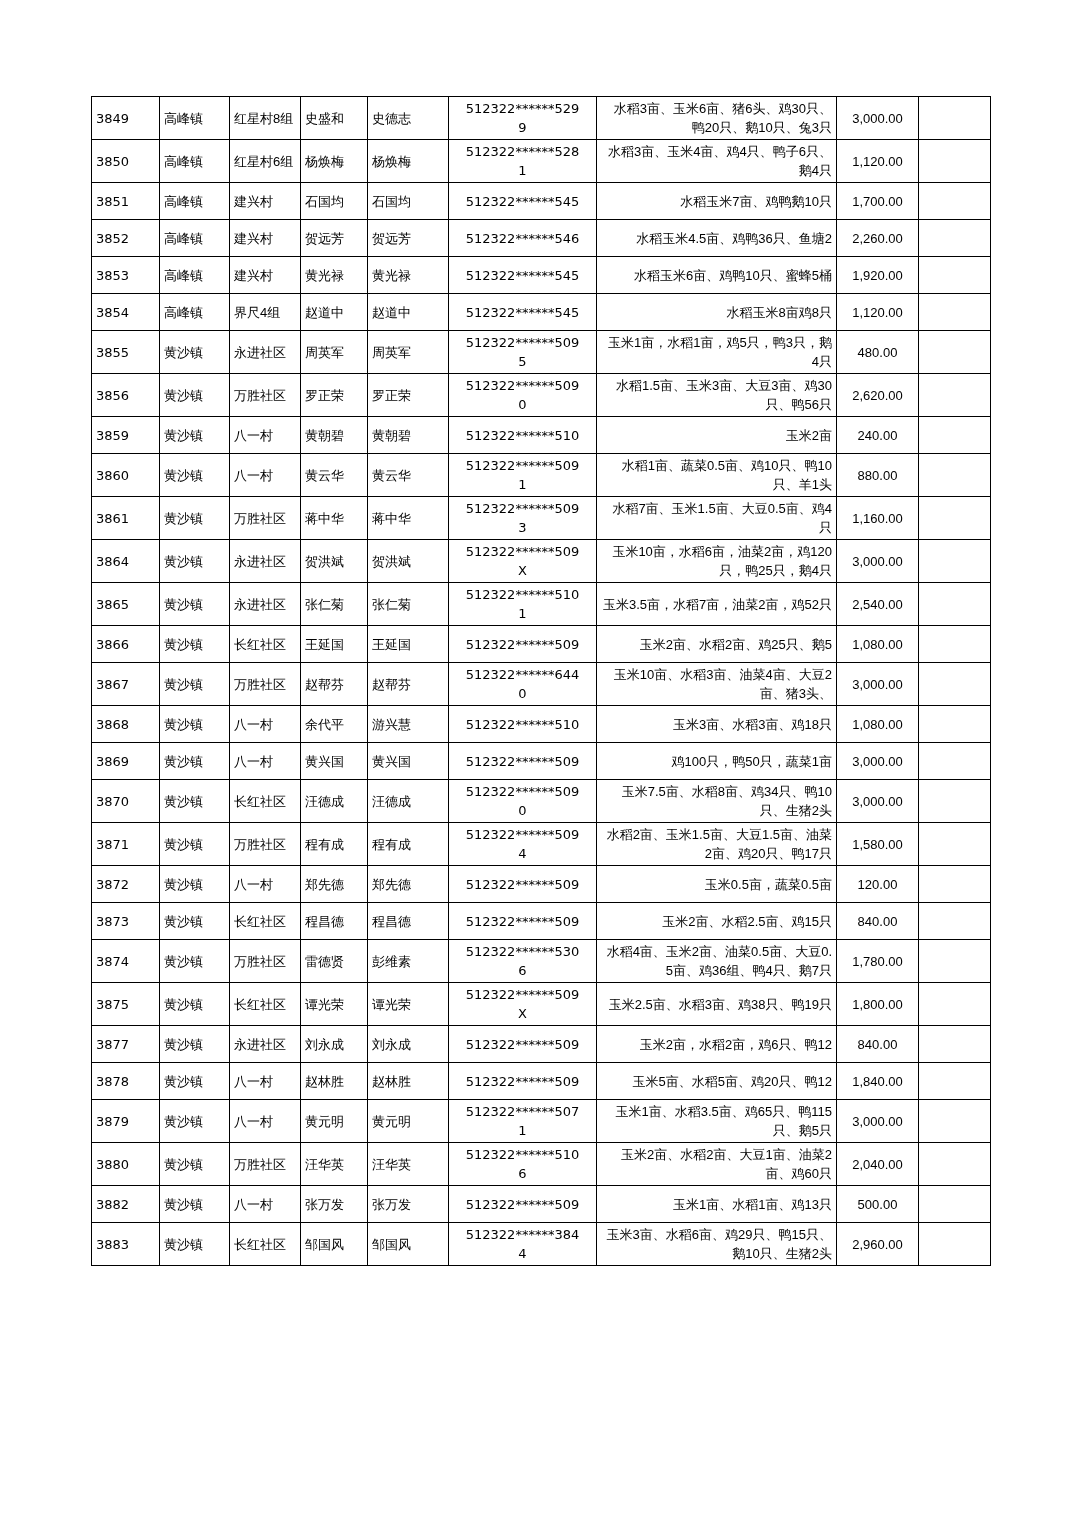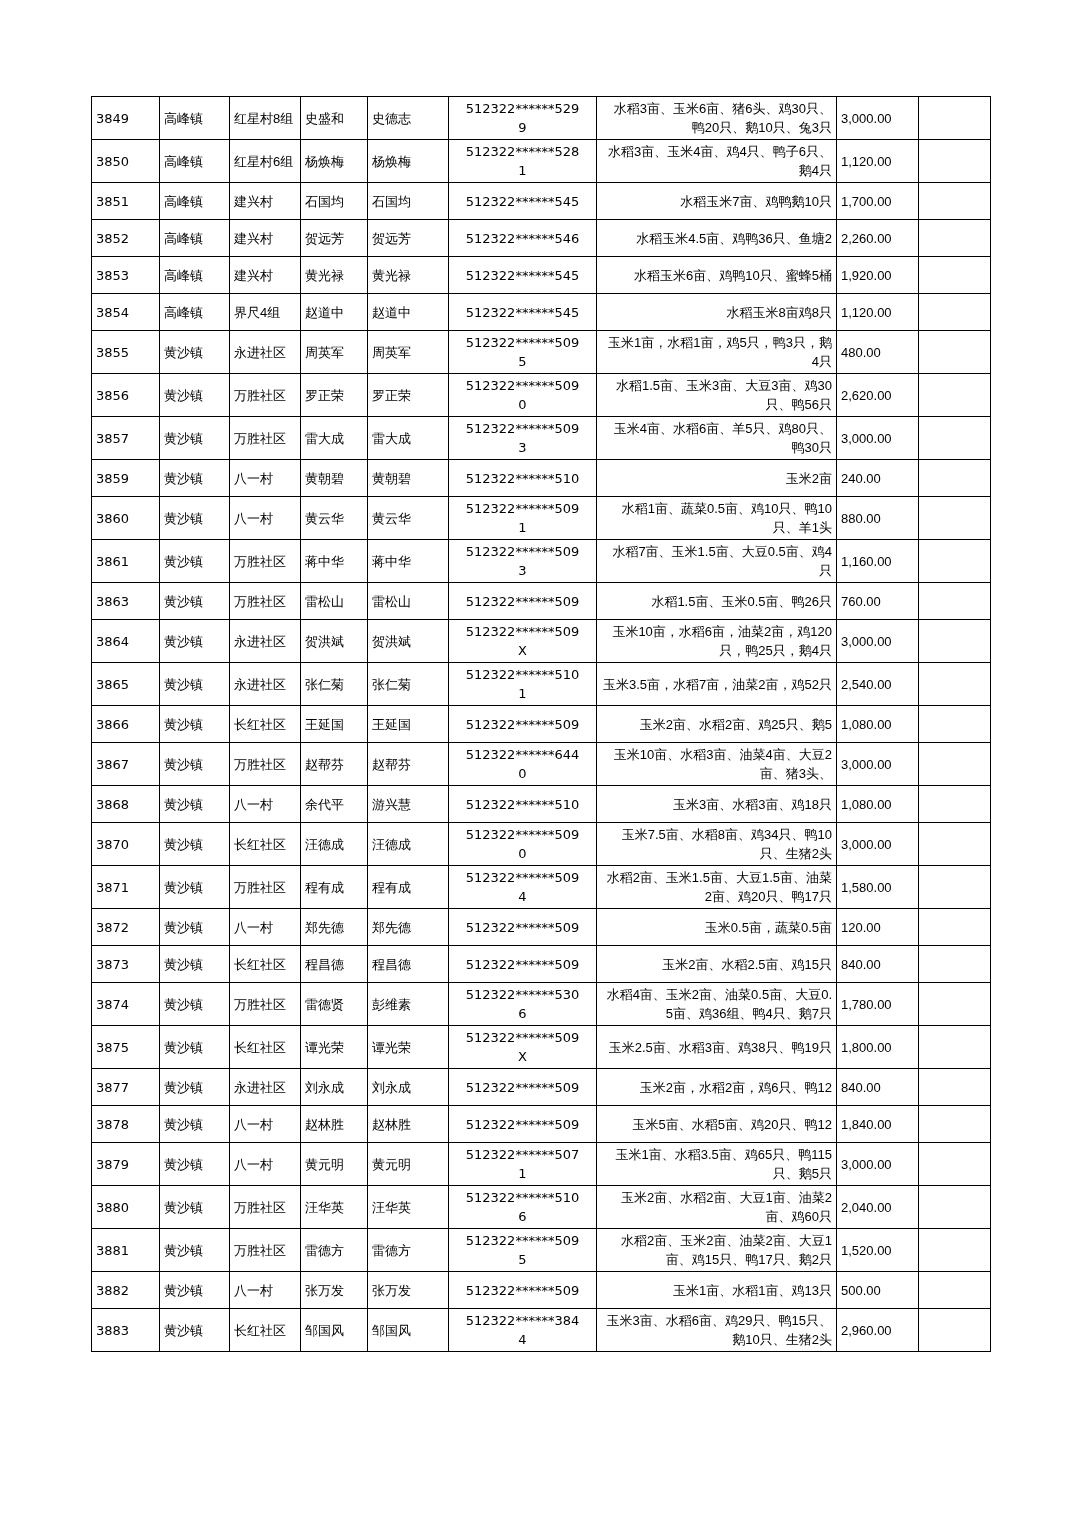--- a/index.html
+++ b/index.html
@@ -49,21 +49,21 @@
     text-align: center;
     color: #6b6b6b;
     font-size: 15px;
     line-height: 20px;
     padding: 1px 2px;
     white-space: pre-line;
     font-family: "DejaVu Sans", sans-serif;
   }
   td.c-desc { text-align: right; }
   td.c-amount {
-    text-align: left;
+    text-align: center;
     padding-right: 6px;
     margin-top: 8px;
   }
   td.c-blank { }
 </style>
 </head>
 <body>
 
 <div class="sheet">
   <table class="grid">
@@ -165,32 +165,20 @@
     <td class="c-village">万胜社区</td>
     <td class="c-name">罗正荣</td>
     <td class="c-name2">罗正荣</td>
     <td class="c-id">512322******509
 0</td>
     <td class="c-desc">水稻1.5亩、玉米3亩、大豆3亩、鸡30只、鸭56只</td>
     <td class="c-amount">2,620.00</td>
     <td class="c-blank"></td>
   </tr>
         <tr>
-    <td class="c-no">3857</td>
-    <td class="c-town">黄沙镇</td>
-    <td class="c-village">万胜社区</td>
-    <td class="c-name">雷大成</td>
-    <td class="c-name2">雷大成</td>
-    <td class="c-id">512322******509
-3</td>
-    <td class="c-desc">玉米4亩、水稻6亩、羊5只、鸡80只、鸭30只</td>
-    <td class="c-amount">3,000.00</td>
-    <td class="c-blank"></td>
-  </tr>
-        <tr>
     <td class="c-no">3859</td>
     <td class="c-town">黄沙镇</td>
     <td class="c-village">八一村</td>
     <td class="c-name">黄朝碧</td>
     <td class="c-name2">黄朝碧</td>
     <td class="c-id">512322******510</td>
     <td class="c-desc">玉米2亩</td>
     <td class="c-amount">240.00</td>
     <td class="c-blank"></td>
   </tr>
@@ -209,31 +197,20 @@
         <tr>
     <td class="c-no">3861</td>
     <td class="c-town">黄沙镇</td>
     <td class="c-village">万胜社区</td>
     <td class="c-name">蒋中华</td>
     <td class="c-name2">蒋中华</td>
     <td class="c-id">512322******509
 3</td>
     <td class="c-desc">水稻7亩、玉米1.5亩、大豆0.5亩、鸡4只</td>
     <td class="c-amount">1,160.00</td>
-    <td class="c-blank"></td>
-  </tr>
-        <tr>
-    <td class="c-no">3863</td>
-    <td class="c-town">黄沙镇</td>
-    <td class="c-village">万胜社区</td>
-    <td class="c-name">雷松山</td>
-    <td class="c-name2">雷松山</td>
-    <td class="c-id">512322******509</td>
-    <td class="c-desc">水稻1.5亩、玉米0.5亩、鸭26只</td>
-    <td class="c-amount">760.00</td>
     <td class="c-blank"></td>
   </tr>
         <tr>
     <td class="c-no">3864</td>
     <td class="c-town">黄沙镇</td>
     <td class="c-village">永进社区</td>
     <td class="c-name">贺洪斌</td>
     <td class="c-name2">贺洪斌</td>
     <td class="c-id">512322******509
 X</td>
@@ -281,20 +258,31 @@
     <td class="c-town">黄沙镇</td>
     <td class="c-village">八一村</td>
     <td class="c-name">余代平</td>
     <td class="c-name2">游兴慧</td>
     <td class="c-id">512322******510</td>
     <td class="c-desc">玉米3亩、水稻3亩、鸡18只</td>
     <td class="c-amount">1,080.00</td>
     <td class="c-blank"></td>
   </tr>
         <tr>
+    <td class="c-no">3869</td>
+    <td class="c-town">黄沙镇</td>
+    <td class="c-village">八一村</td>
+    <td class="c-name">黄兴国</td>
+    <td class="c-name2">黄兴国</td>
+    <td class="c-id">512322******509</td>
+    <td class="c-desc">鸡100只，鸭50只，蔬菜1亩</td>
+    <td class="c-amount">3,000.00</td>
+    <td class="c-blank"></td>
+  </tr>
+        <tr>
     <td class="c-no">3870</td>
     <td class="c-town">黄沙镇</td>
     <td class="c-village">长红社区</td>
     <td class="c-name">汪德成</td>
     <td class="c-name2">汪德成</td>
     <td class="c-id">512322******509
 0</td>
     <td class="c-desc">玉米7.5亩、水稻8亩、鸡34只、鸭10只、生猪2头</td>
     <td class="c-amount">3,000.00</td>
     <td class="c-blank"></td>
@@ -394,32 +382,20 @@
         <tr>
     <td class="c-no">3880</td>
     <td class="c-town">黄沙镇</td>
     <td class="c-village">万胜社区</td>
     <td class="c-name">汪华英</td>
     <td class="c-name2">汪华英</td>
     <td class="c-id">512322******510
 6</td>
     <td class="c-desc">玉米2亩、水稻2亩、大豆1亩、油菜2亩、鸡60只</td>
     <td class="c-amount">2,040.00</td>
-    <td class="c-blank"></td>
-  </tr>
-        <tr>
-    <td class="c-no">3881</td>
-    <td class="c-town">黄沙镇</td>
-    <td class="c-village">万胜社区</td>
-    <td class="c-name">雷德方</td>
-    <td class="c-name2">雷德方</td>
-    <td class="c-id">512322******509
-5</td>
-    <td class="c-desc">水稻2亩、玉米2亩、油菜2亩、大豆1亩、鸡15只、鸭17只、鹅2只</td>
-    <td class="c-amount">1,520.00</td>
     <td class="c-blank"></td>
   </tr>
         <tr>
     <td class="c-no">3882</td>
     <td class="c-town">黄沙镇</td>
     <td class="c-village">八一村</td>
     <td class="c-name">张万发</td>
     <td class="c-name2">张万发</td>
     <td class="c-id">512322******509</td>
     <td class="c-desc">玉米1亩、水稻1亩、鸡13只</td>

